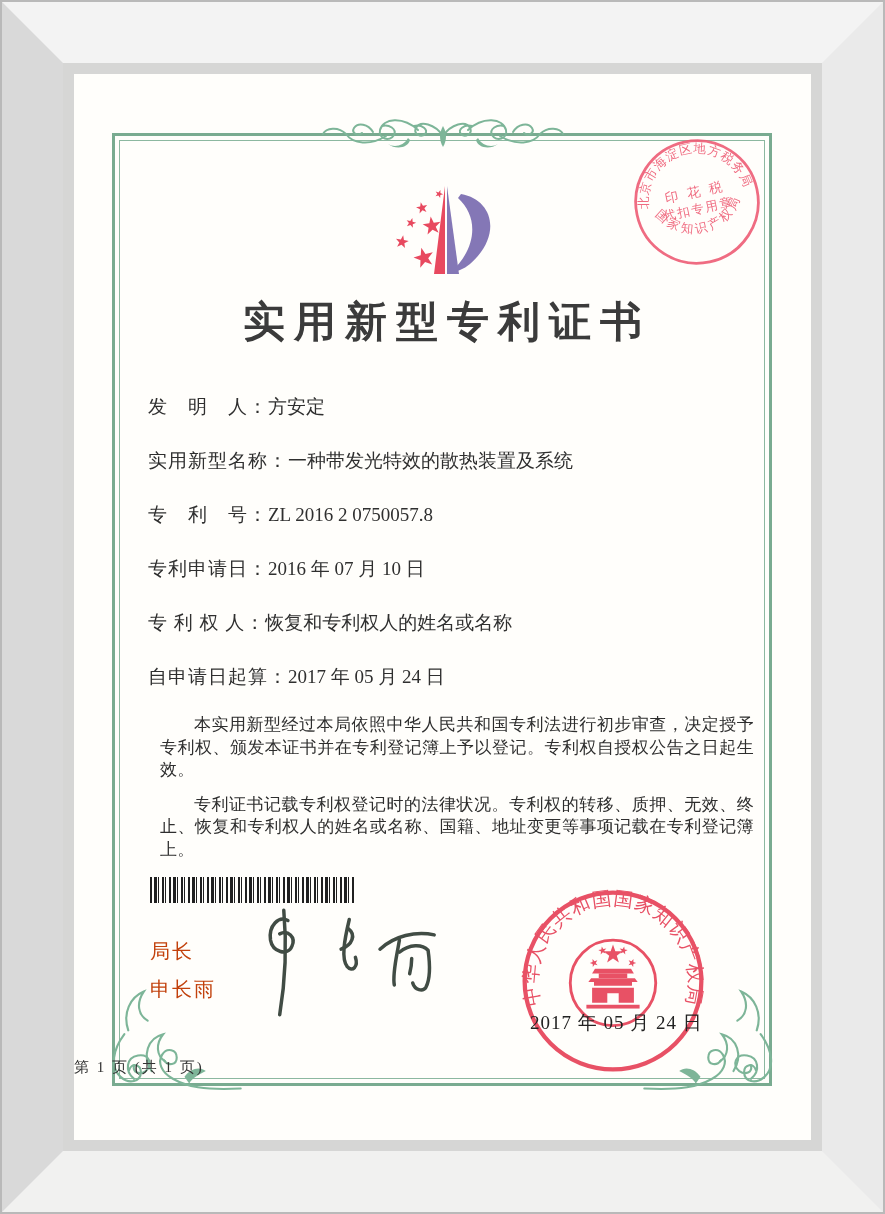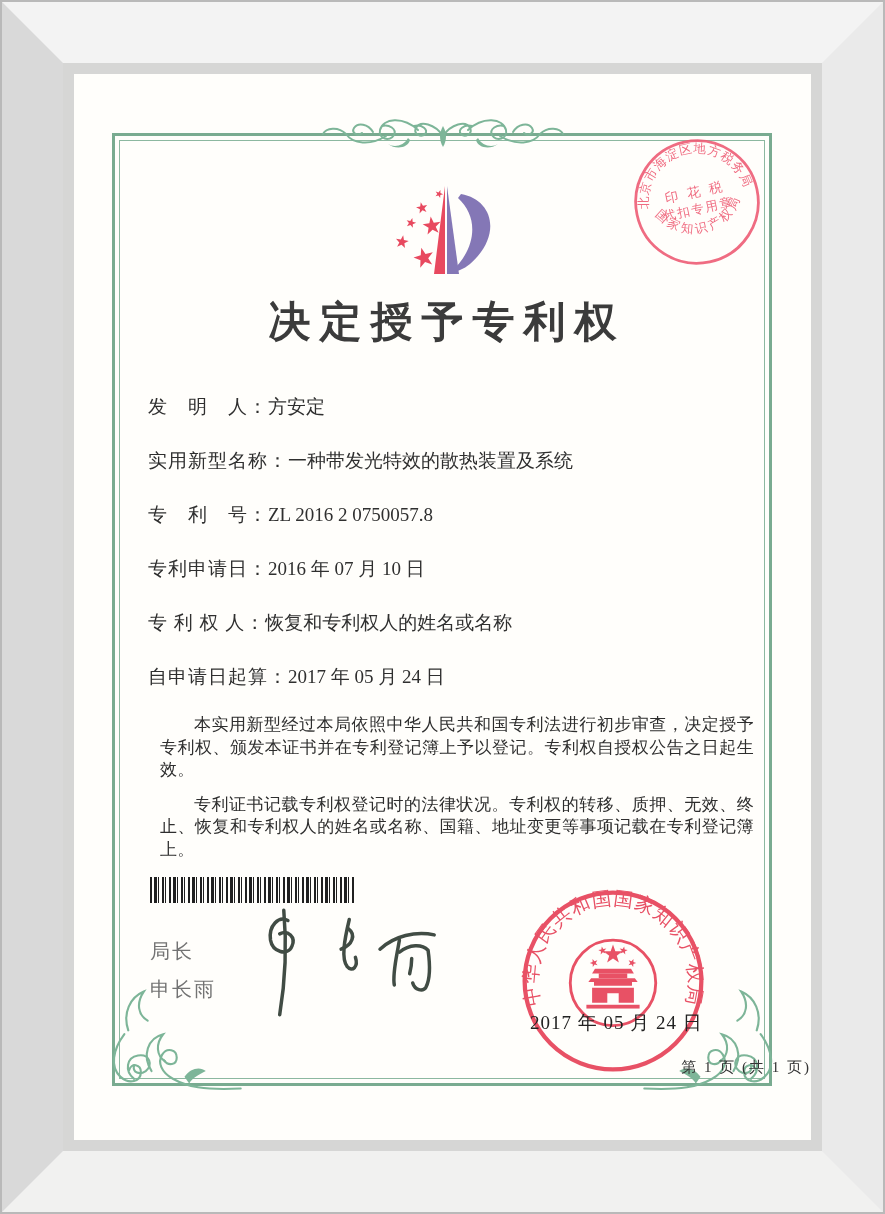--- a/index.html
+++ b/index.html
@@ -31,26 +31,26 @@
   .body-text{position:absolute;left:74px;top:628px;width:618px;font-size:17px;line-height:22.5px;
              text-align:justify;color:#2e2e2e;letter-spacing:.3px;}
   .body-text p{margin:12px;text-indent:2em;}
   .barcode{position:absolute;left:76px;top:803px;width:205px;height:26px;
     background:repeating-linear-gradient(90deg,
       #202020 0 2px,transparent 2px 4px,
       #202020 4px 7px,transparent 7px 8px,
       #202020 8px 9px,transparent 9px 12px,
       #202020 12px 14px,transparent 14px 15px,
       #202020 15px 16px,transparent 16px 19px);}
-  .signer{position:absolute;left:76px;top:858px;font-size:20px;line-height:38px;color:#737373;
+  .signer{position:absolute;left:76px;top:858px;font-size:20px;line-height:38px;color:#c2410c;
           font-weight:500;letter-spacing:2px;font-family:"Liberation Sans","DejaVu Sans",sans-serif;}
   .signature{position:absolute;left:175px;top:830px;width:220px;height:118px;color:#414c44;}
   .seal{position:absolute;left:444px;top:812px;width:190px;height:190px;color:#e7485e;opacity:.95;z-index:3;}
   .seal-date{position:absolute;left:456px;top:936px;font-size:19px;letter-spacing:1px;color:#222;z-index:5;}
-  .footer{position:absolute;left:0;width:100%;top:984px;text-align:right;font-size:15px;
+  .footer{position:absolute;left:0;width:100%;top:984px;text-align:left;font-size:15px;
           letter-spacing:2px;color:#333;}
   svg text{font-family:"Liberation Serif","DejaVu Serif",serif;}
 </style>
 </head>
 <body>
 
 <div class="photo">
   <div class="frame-bevel"></div>
   <div class="frame-mat"></div>
 
@@ -126,21 +126,21 @@
       <text font-size="13.5" fill="currentColor" letter-spacing="1">
         <textPath href="#txtop" xlink:href="#txtop" startOffset="50%" text-anchor="middle">北京市海淀区地方税务局</textPath>
       </text>
       <text font-size="13.5" fill="currentColor" letter-spacing="3">
         <textPath href="#txbot" xlink:href="#txbot" startOffset="50%" text-anchor="middle">国家知识产权局</textPath>
       </text>
       <text x="70" y="64" text-anchor="middle" font-size="14.5" fill="currentColor" letter-spacing="3">印 花 税</text>
       <text x="70" y="82" text-anchor="middle" font-size="13.5" fill="currentColor" letter-spacing="2">代扣专用章</text>
     </svg>
 
-    <div class="title">决定授予专利权</div>
+    <div class="title">实用新型专利证书</div>
 
     <div class="fields">
       <div class="field">
         <span class="lab">发　明　人：</span><span>方安定</span>
       </div>
       <div class="field">
         <span class="lab">实用新型名称：</span><span>一种带发光特效的散热装置及系统</span>
       </div>
       <div class="field">
         <span class="lab">专　利　号：</span><span>ZL 2016 2 0750057.8</span>

